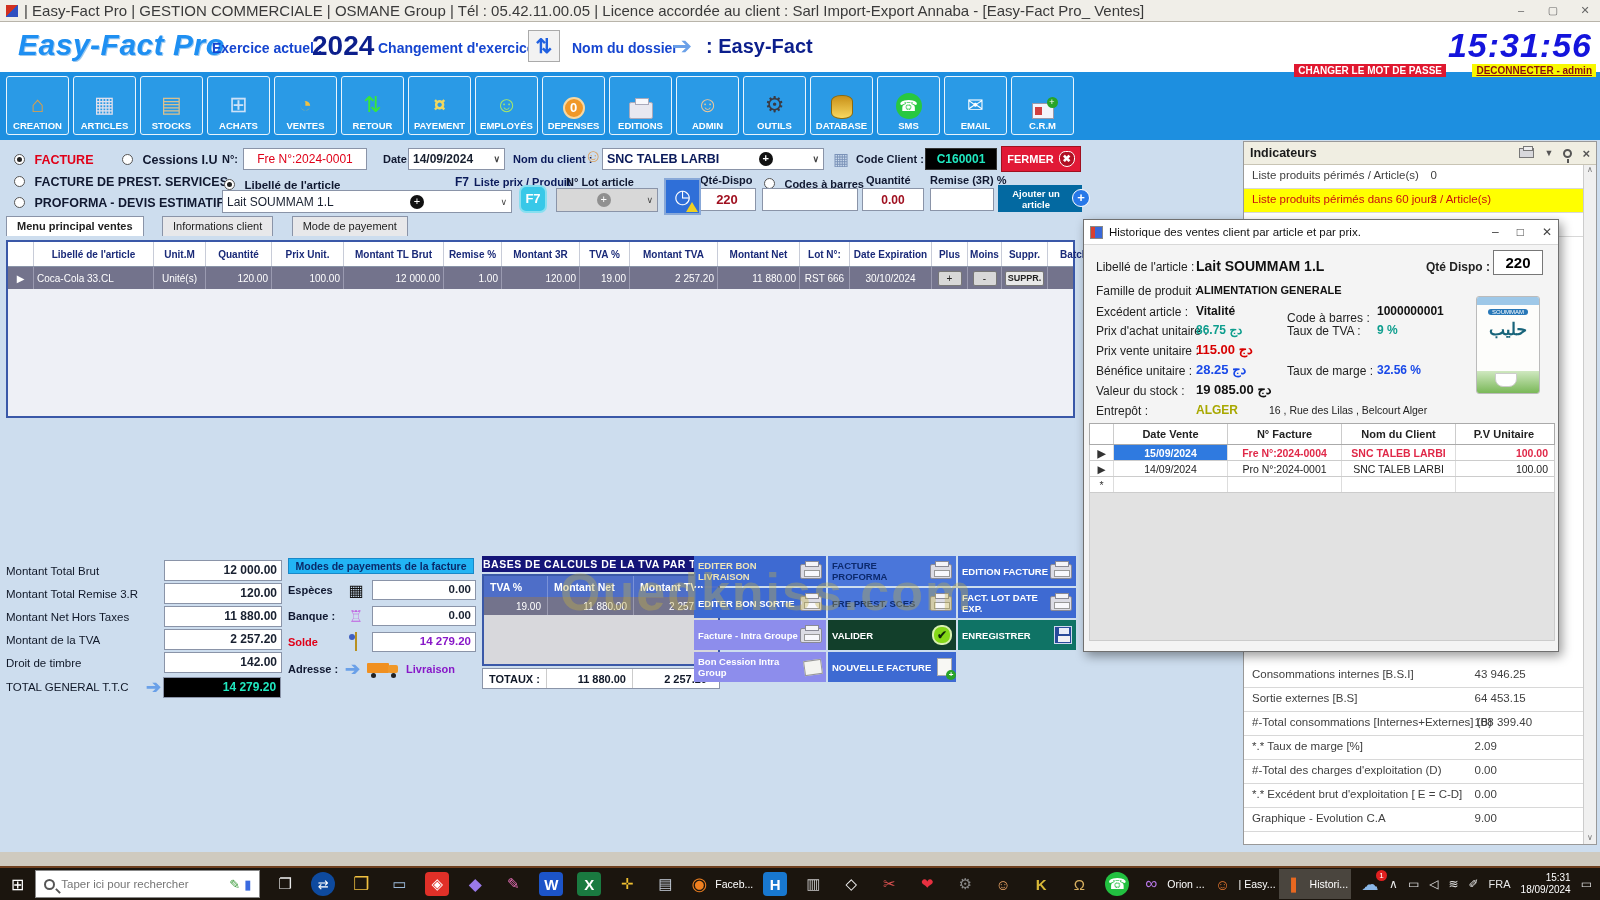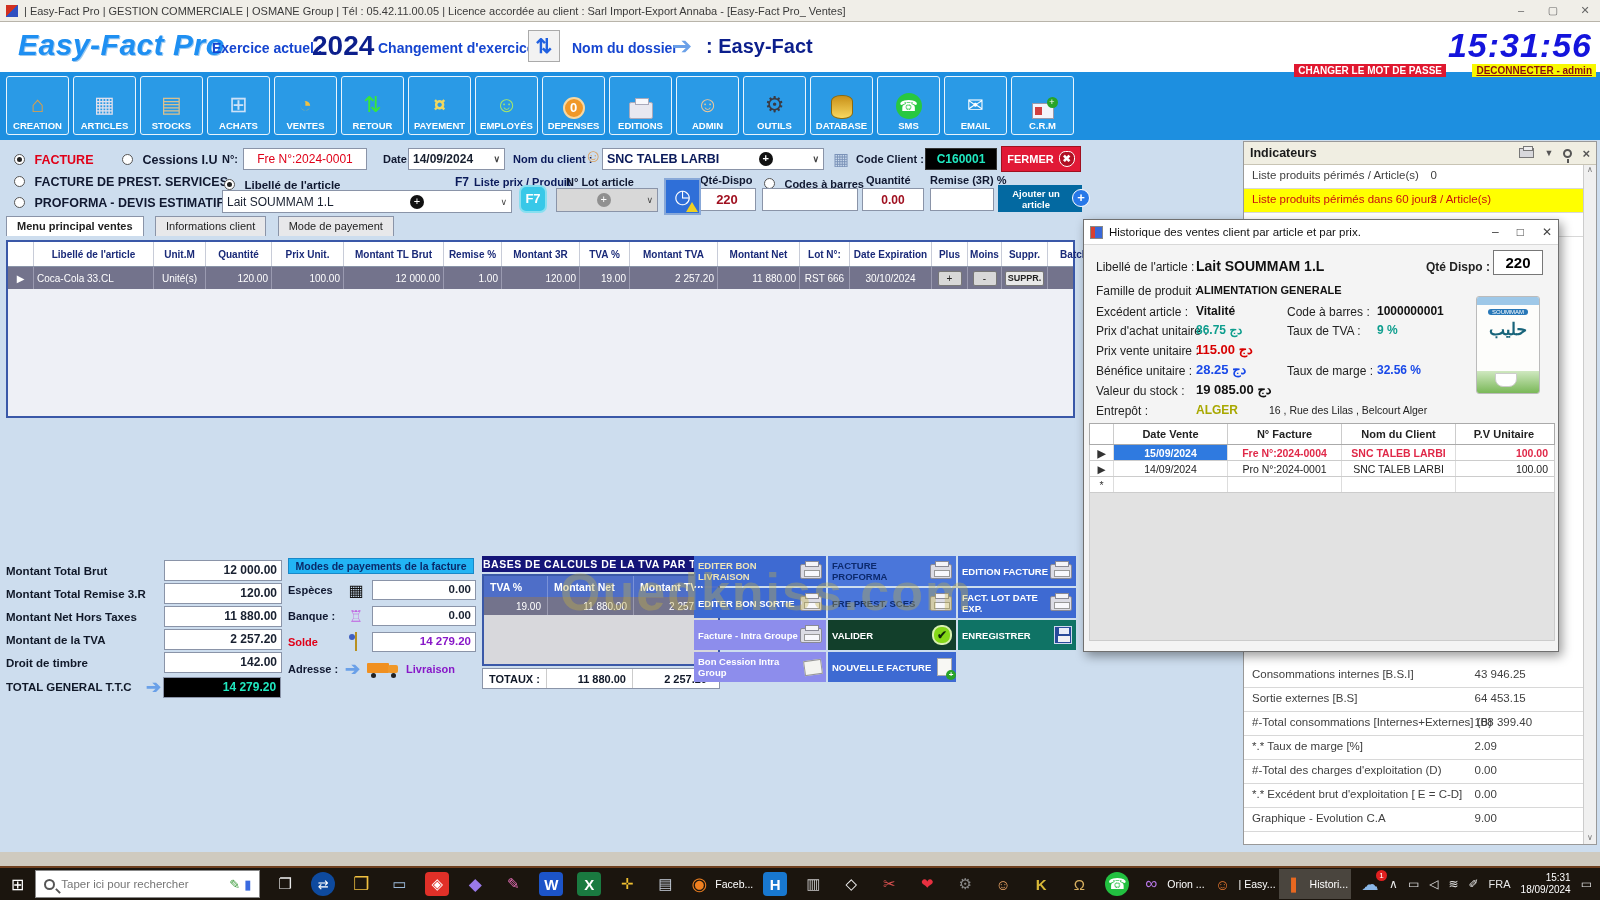--- a/index.html
+++ b/index.html
@@ -3,21 +3,21 @@
 <meta charset="utf-8">
 <style>
 *{margin:0;padding:0;box-sizing:border-box}
 html,body{width:1600px;height:900px;overflow:hidden}
 body{font-family:"Liberation Sans",sans-serif;background:#cdddee;position:relative}
 .abs{position:absolute}
 
 
 #titlebar{position:absolute;left:0;top:0;width:1600px;height:22px;background:#f0eee8;border-bottom:1px solid #b8b4aa;display:flex;align-items:center;padding:0 6px;z-index:30}
 #titlebar .appico{width:12px;height:12px;background:linear-gradient(135deg,#d03020 50%,#3050c0 50%);margin-right:6px;flex:none}
-#titlebar .ttext{font-size:11px;color:#3a3a3a;white-space:nowrap;overflow:hidden}
+#titlebar .ttext{font-size:15px;color:#3a3a3a;white-space:nowrap;overflow:hidden}
 #titlebar .wctrl{margin-left:auto;display:flex;gap:14px;color:#666;font-size:11px}
 #titlebar .wctrl span{width:18px;text-align:center}
 
 
 #header{position:absolute;left:0;top:22px;width:1600px;height:50px;background:#ffffff;z-index:20}
 #logo{position:absolute;left:18px;top:6px;font-size:30px;font-weight:bold;font-style:italic;color:#1e8ff2;text-shadow:1px 1px 0 #9cc8ee;letter-spacing:.5px}
 .hlabel{font-weight:bold;color:#1545d0;font-size:14px}
 #exlabel{position:absolute;left:212px;top:18px}
 #exval{position:absolute;left:312px;top:8px;font-size:28px;font-weight:bold;color:#0c1f8c}
 #chlabel{position:absolute;left:378px;top:18px}
@@ -54,36 +54,36 @@
 .radio.sel::after{content:"";position:absolute;left:2px;top:2px;width:5px;height:5px;border-radius:50%;background:#222}
 .rlabel{font-weight:bold;font-size:12.5px;color:#101830}
 .rlabel.red{color:#e00018}
 .flabel{font-weight:bold;font-size:11px;color:#101830;white-space:nowrap}
 .field{background:#fff;border:1px solid #8a94a8;font-size:12px;color:#182030;display:flex;align-items:center;padding:0 4px}
 .combo-ch{margin-left:auto;color:#444;font-size:9px}
 .pluscirc{width:14px;height:14px;border-radius:50%;background:#111;color:#fff;font-size:11px;line-height:13px;text-align:center;margin-left:auto}
 .pluscirc.gray{background:#909090}
 
 
-.tab{display:inline-block;padding:3px 10px 4px;font-size:11px;border:1px solid #8a94a8;border-bottom:none;background:#e8e8ea;color:#222;margin-right:7px}
+.tab{display:inline-block;padding:3px 10px 4px;font-size:11px;border:1px solid #8a94a8;border-bottom:none;background:#e8e8ea;color:#222;margin-right:14px}
 .tab.active{background:#fff;font-weight:bold}
 
 
 #itable{position:absolute;left:6px;top:240px;width:1069px;height:178px;border:2px solid #3a58a8;background:#eef0f6;z-index:5}
 .hrow{display:flex;height:25px;background:#fff;border-bottom:1px solid #8a94a8}
 .th{font-size:10px;font-weight:bold;color:#1a2a78;border-right:1px solid #c8ccd8;display:flex;align-items:center;justify-content:center;text-align:center;flex:none}
 .drow{display:flex;height:22px;background:#73738c;color:#fff}
 .td{font-size:10px;border-right:1px solid #9a9ab0;display:flex;align-items:center;padding:0 3px;flex:none}
 .td.num{justify-content:flex-end}.td.ctr{justify-content:center}
 .mini{width:24px;height:15px;background:#d8d8d8;border:1px solid #777;border-radius:2px;color:#222;font-size:10px;line-height:13px;text-align:center}
 .mini.wide{width:40px;font-size:9px;font-weight:bold;background:#e8e8e8}
 
 
 .totrow{position:absolute;left:6px;display:flex;align-items:center}
-.totrow .lab{width:158px;font-weight:bold;font-size:11.5px;color:#101828}
+.totrow .lab{width:158px;font-weight:normal;font-size:11.5px;color:#101828}
 .totrow .val{width:118px;height:21px;background:#fff;border:1px solid #8a94a8;font-weight:bold;font-size:12px;color:#182030;text-align:right;padding:2px 4px}
 #gtotal .lab{font-size:11.5px}
 #gtotal .val{background:#000;color:#20e8c0}
 .bluearrow{color:#6aa0e8;font-size:18px;margin-right:2px;font-weight:bold}
 
 
 #paybox{position:absolute;left:288px;top:558px}
 #paytitle{width:186px;background:#22b4f4;color:#0a2a6a;font-weight:bold;font-size:10.5px;text-align:center;border:1px solid #1888c8;padding:1px 0}
 .payrow{display:flex;align-items:center;margin-top:6px;gap:5px}
 .paylab{width:52px;font-weight:bold;font-size:11px;color:#101830}
@@ -690,21 +690,21 @@
     </span>
   </div>
   <span class="plab" style="left:12px;top:40px">Libellé de l'article :</span>
   <span class="pval" style="left:112px;top:38px;font-size:14px">Lait SOUMMAM 1.L</span>
   <span class="plab" style="left:342px;top:40px;font-weight:bold">Qté Dispo :</span>
   <span id="qdbox">220</span>
   <span class="plab" style="left:12px;top:64px">Famille de produit  :</span>
   <span class="pval" style="left:112px;top:64px;font-size:11px">ALIMENTATION GENERALE</span>
   <span class="plab" style="left:12px;top:85px">Excédent  article  :</span>
   <span class="pval" style="left:112px;top:84px">Vitalité</span>
-  <span class="plab" style="left:203px;top:85px">Code à barres  :</span>
+  <span class="plab" style="left:203px;top:91px">Code à barres  :</span>
   <span class="pval" style="left:293px;top:84px">1000000001</span>
   <span class="plab" style="left:12px;top:104px">Prix d'achat unitaire :</span>
   <span class="pval teal" style="left:112px;top:103px">86.75 دج</span>
   <span class="plab" style="left:203px;top:104px">Taux  de  TVA   :</span>
   <span class="pval teal" style="left:293px;top:103px">9 %</span>
   <span class="plab" style="left:12px;top:124px">Prix  vente unitaire  :</span>
   <span class="pval redv" style="left:112px;top:122px;font-size:13px">115.00 دج</span>
   <span class="plab" style="left:12px;top:144px">Bénéfice  unitaire  :</span>
   <span class="pval bluev" style="left:112px;top:142px;font-size:13px">28.25 دج</span>
   <span class="plab" style="left:203px;top:144px">Taux de marge  :</span>

